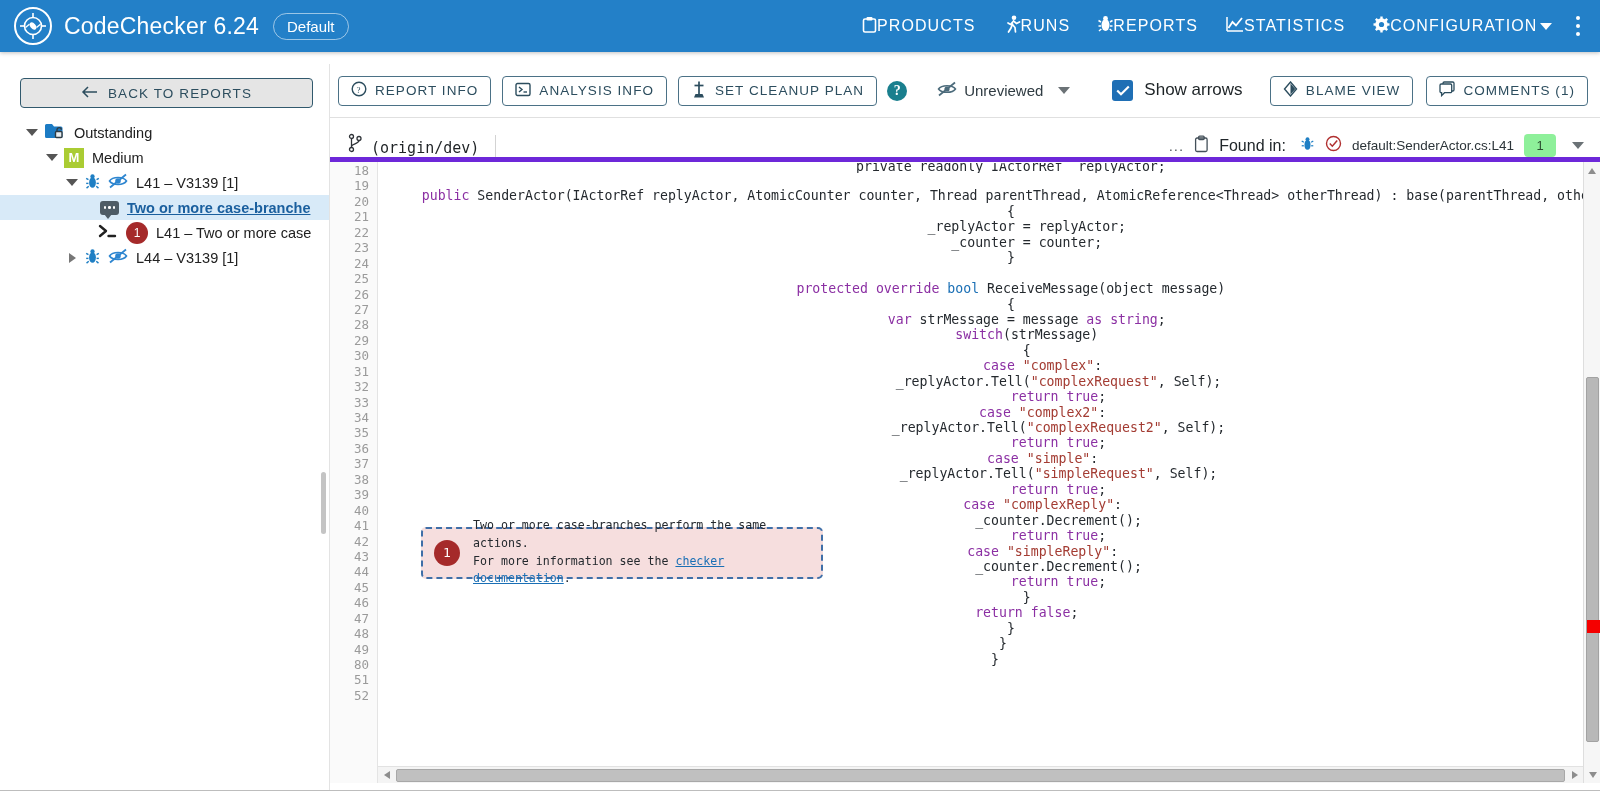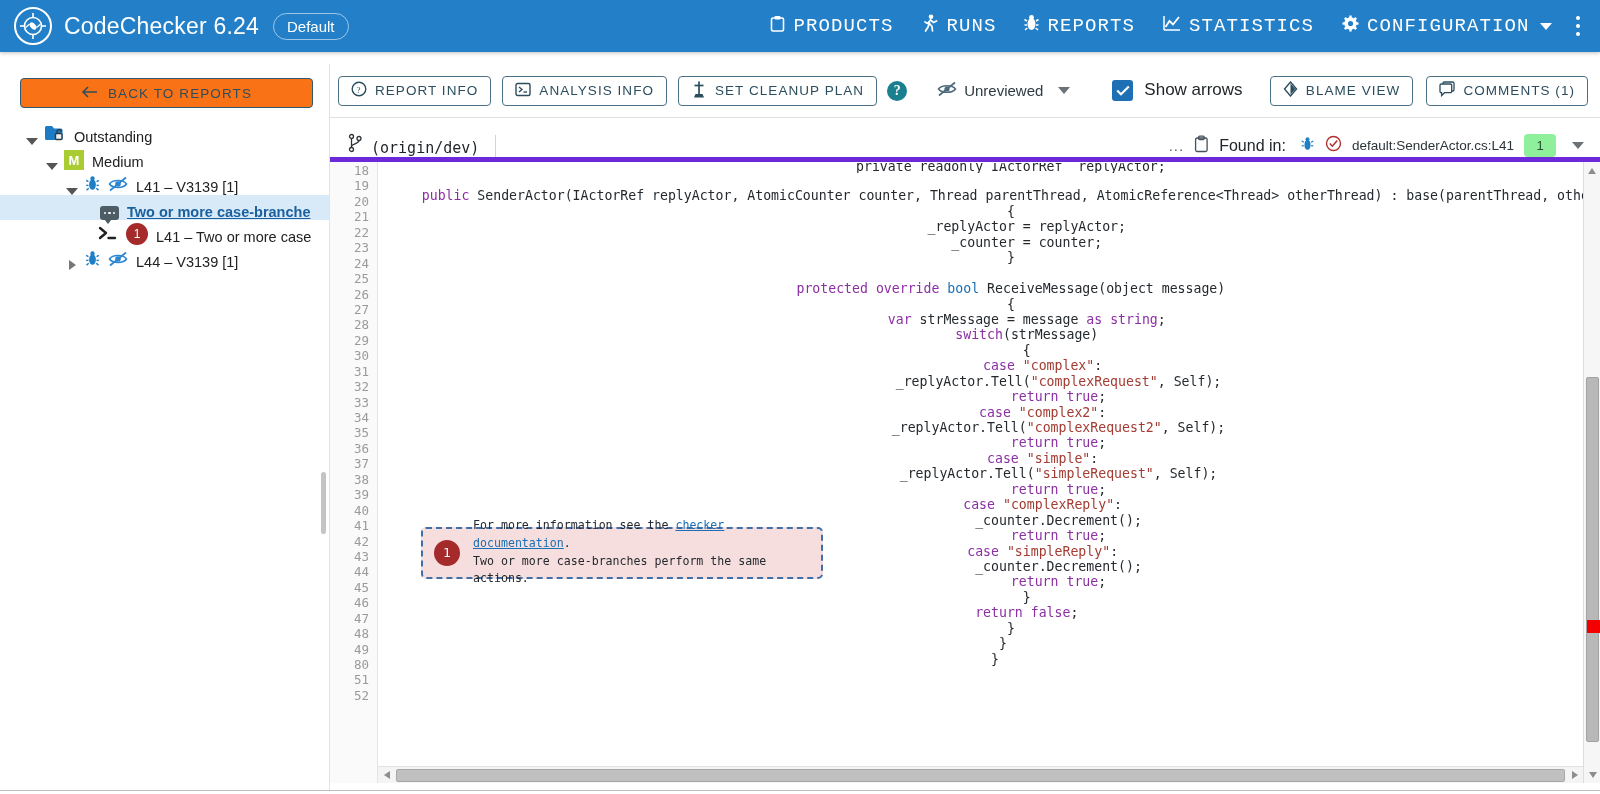--- a/index.html
+++ b/index.html
@@ -27,45 +27,44 @@
   .brand-title {
     color:#fff; font-size:23px; margin-left:12px; letter-spacing:.2px; white-space:nowrap;
   }
   .product-chip {
     margin-left:14px; color:#fff; font-size:15px;
     border:1px solid rgba(255,255,255,.55); border-radius:16px;
     padding:4px 13px 4px; white-space:nowrap;
   }
   .topnav { margin-left:auto; display:flex; align-items:center; padding-right:6px; }
   .topnav-item {
-    display:flex; align-items:center; gap:8px; color:#fff;
-    font-size:19px; letter-spacing:1.1px; padding:10px 14px; white-space:nowrap;
+    display:flex; align-items:center; color:#fff;
+    font-size:16px; letter-spacing:1.1px; padding:10px 14px; white-space:nowrap;
     cursor:pointer;
-    font-family:Liberation Mono, monospace;
   }
   .caret-dn {
     width:0;height:0;border-left:6px solid transparent;border-right:6px solid transparent;
     border-top:7px solid #fff; margin-left:2px;
   }
   .kebab { display:flex; flex-direction:column; gap:3.5px; padding:10px 14px 10px 10px; cursor:pointer; }
   .kebab i { display:block; width:4.5px;height:4.5px;border-radius:50%;background:#fff; }
 
   
   .leftpanel {
     position:absolute; left:0; top:64px; width:330px; height:730px;
     background:#fff; border-right:1px solid #e3e3e3; overflow:hidden;
   }
   .back-btn {
     margin:14px 16px 0 20px; height:30px;
-    border:1px solid #31596d; border-radius:4px; background:#f97316;
+    border:1px solid #31596d; border-radius:4px; background:#e5e5e5;
     display:flex; align-items:center; justify-content:center; gap:10px;
     color:#2c4d5e; font-size:13.5px; letter-spacing:1.1px; cursor:pointer;
   }
   .tree { margin-top:12px; font-size:14.5px; color:#212121; }
-  .tnode { display:flex; align-items:flex-end; height:25px; white-space:nowrap; cursor:pointer; }
+  .tnode { display:flex; align-items:center; height:25px; white-space:nowrap; cursor:pointer; }
   .tnode.sel { background:#d8eaf8; }
   .tw { width:24px; display:flex; align-items:center; justify-content:center; flex:none; }
   .tri-dn { width:0;height:0;border-left:6px solid transparent;border-right:6px solid transparent;border-top:7px solid #555; }
   .tri-rt { width:0;height:0;border-top:5.5px solid transparent;border-bottom:5.5px solid transparent;border-left:7px solid #777; }
   .sev-box {
     width:20px;height:20px;background:#aacc33;color:#fff;
     font-size:13px;font-weight:bold;display:flex;align-items:center;justify-content:center;flex:none;
   }
   .bubble-icon {
     width:19px;height:14px;background:#4e5c66;border-radius:3px;position:relative;flex:none;
@@ -593,22 +592,22 @@
               <div class="cline"><span class="pl">        </span><span class="kw">return</span><span class="pl"> </span><span class="kw">false</span><span class="pl">;</span></div>
               <div class="cline"><span class="pl">    }</span></div>
               <div class="cline"><span class="pl">  }</span></div>
               <div class="cline"><span class="pl">}</span></div>
               <div class="cline">&nbsp;</div>
               <div class="cline">&nbsp;</div>
             </div>
           <div class="annot">
             <span class="annot-badge">1</span>
             <div class="annot-text">
+              <div>Two or more case-branches perform the same actions.</div>
               <div><span>For more information see the </span><a href="#">checker documentation</a><span>.</span></div>
-              <div>Two or more case-branches perform the same actions.</div>
             </div>
           </div>
         </div>
       </div>
 
       <div class="vsb">
         <div class="vsb-arrow">
             <span class="tri-up-sm"></span>
           </div>
         <div class="vsb-thumb"></div>

